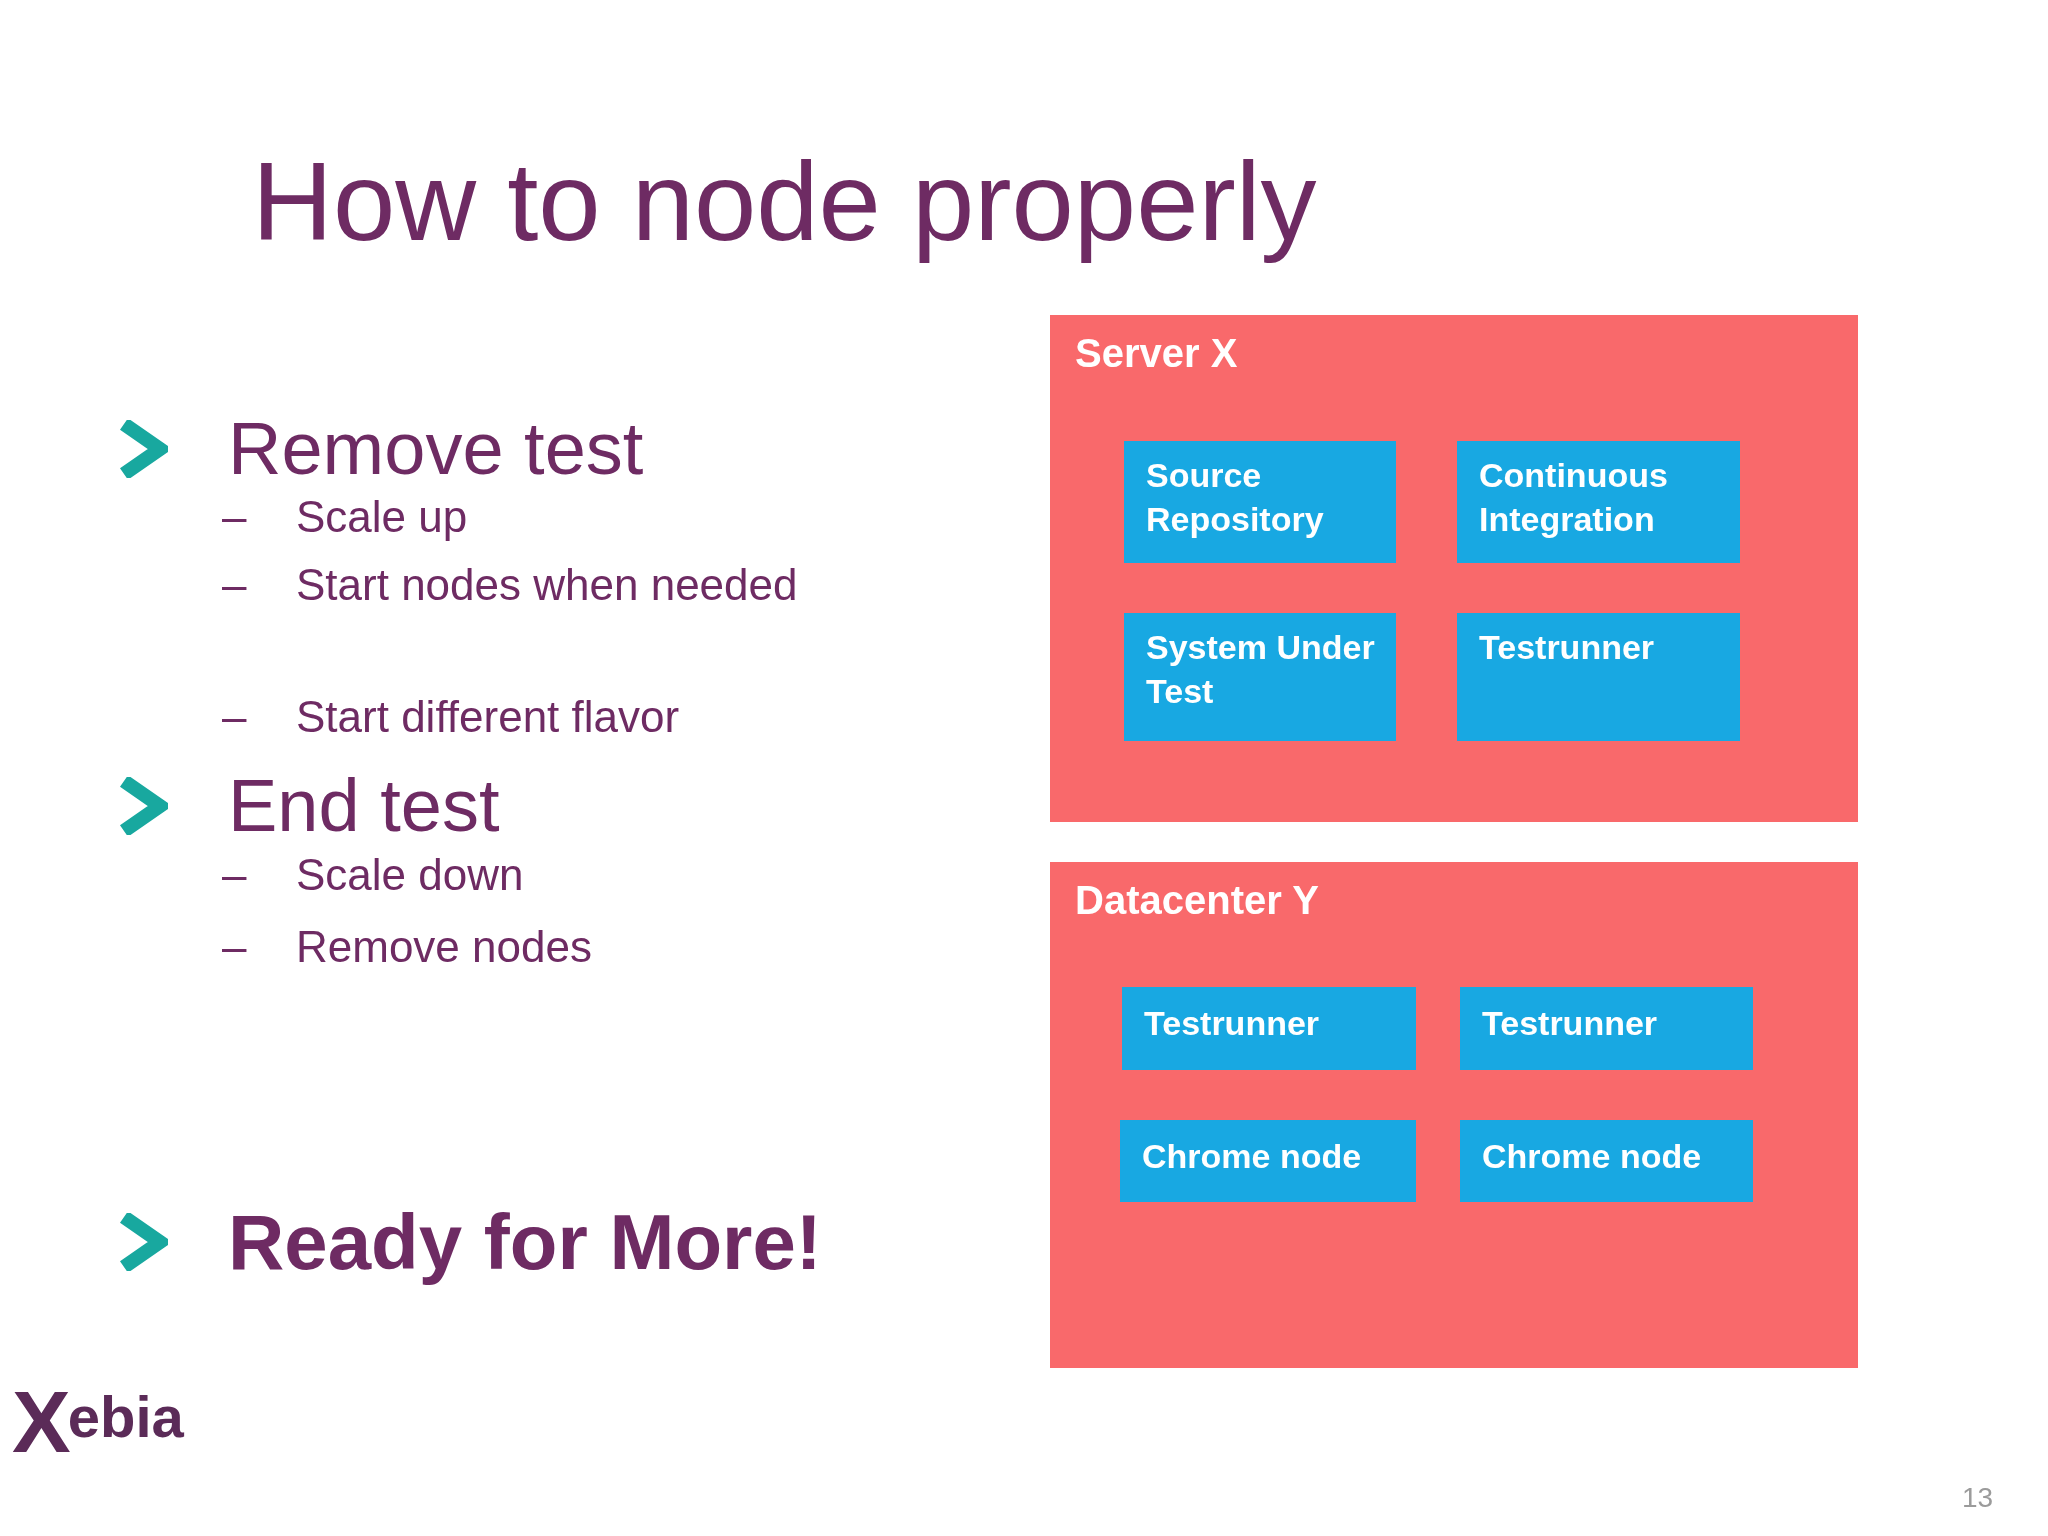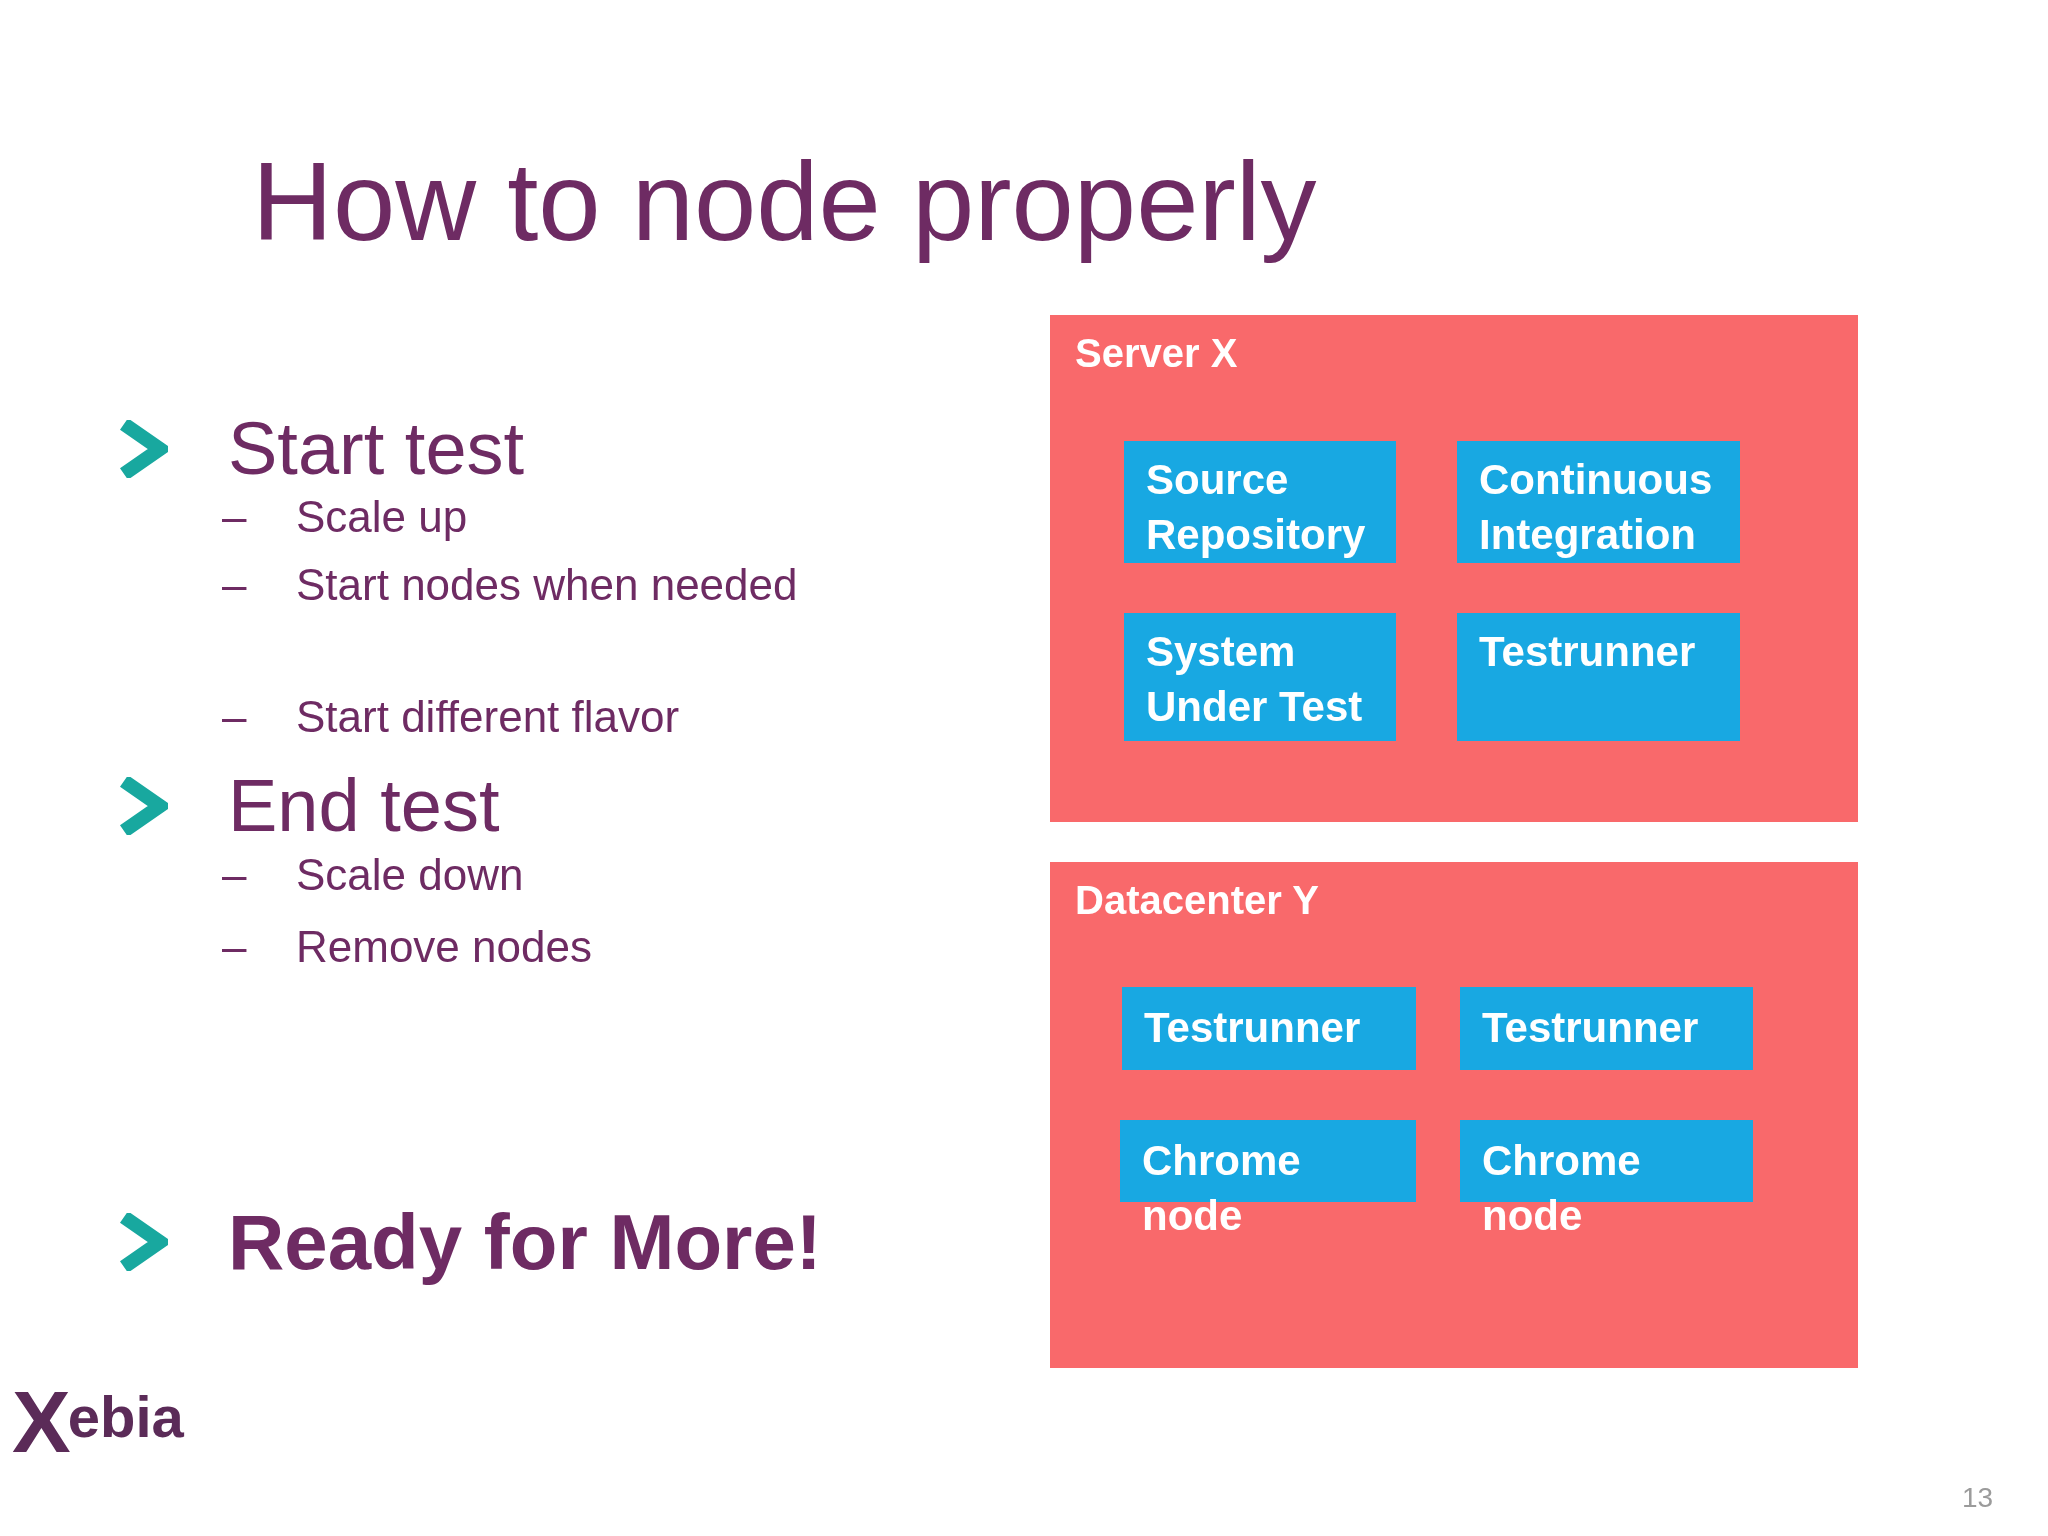--- a/index.html
+++ b/index.html
@@ -34,21 +34,21 @@
   .dash{display:inline-block;width:74px;text-indent:0;}
   .container{
     position:absolute;left:1050px;width:808px;background:var(--container-red);
   }
   .ctitle{
     position:absolute;left:25px;top:16px;font-size:40px;font-weight:bold;
     color:var(--node-text);white-space:nowrap;
   }
   .node{
     position:absolute;background:var(--node-blue);color:var(--node-text);
-    font-weight:bold;font-size:42px;line-height:1.3;
+    font-weight:bold;font-size:34px;line-height:1.3;
     padding:12px 10px 0 22px;box-sizing:border-box;
   }
   .dc-node{padding-top:14px;}
   .logo{
     position:absolute;left:12px;top:1378px;display:flex;align-items:flex-start;
     color:var(--logo-purple);
   }
   .logo-x{font-size:88px;font-weight:bold;line-height:1;letter-spacing:-2px;}
   .logo-rest{font-size:58px;font-weight:bold;line-height:1;margin-top:10px;margin-left:-1px;}
   .pagenum{
@@ -61,21 +61,21 @@
 
 <div class="stage">
 
   <div class="title">How to node properly</div>
 
   <div class="chev" style="top:420px;left:118px;">
     <svg viewBox="0 0 50 58">
         <path d="M6 4 L42 29 L6 54" fill="none" stroke="currentColor" stroke-width="14" stroke-linecap="butt" stroke-linejoin="miter"></path>
       </svg>
   </div>
-  <div class="l1" style="top:408px;">Start test</div>
+  <div class="l1" style="top:408px;">Remove test</div>
 
   <div class="sub" style="top:492px;"><span class="dash">–</span><span>Scale up</span></div>
 
   <div class="sub" style="top:560px;"><span class="dash">–</span><span>Start nodes when needed</span></div>
 
   <div class="sub" style="top:692px;"><span class="dash">–</span><span>Start different flavor</span></div>
 
   <div class="chev" style="top:777px;left:118px;">
     <svg viewBox="0 0 50 58">
         <path d="M6 4 L42 29 L6 54" fill="none" stroke="currentColor" stroke-width="14" stroke-linecap="butt" stroke-linejoin="miter"></path>

